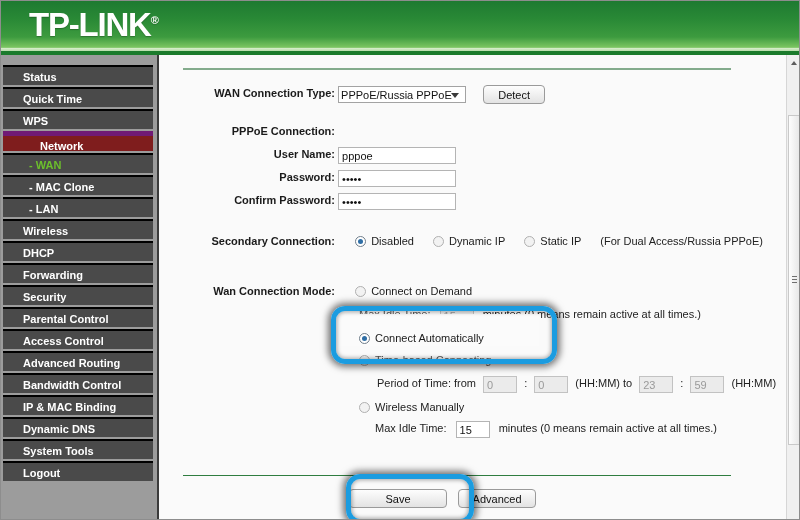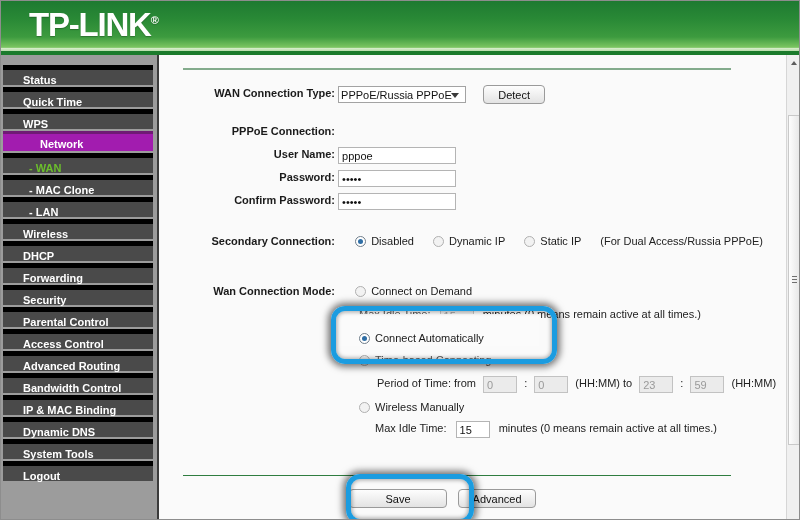--- a/index.html
+++ b/index.html
@@ -61,28 +61,28 @@
   }
   .menu-item{
     position:relative;
     height:20px;line-height:20px;
     margin:0 4px 2px 2px;
     background:#4a4a4a;
     color:#ffffff;
     font-weight:bold;font-size:11px;
     padding-left:20px;
     box-sizing:border-box;
-    border-top:5px solid #000000;
+    border-top:2px solid #000000;
     white-space:nowrap;
     cursor:pointer;
   }
   .menu-item.active{
-    background:#a21caf;
+    background:#7f1d1d;
     color:#ffffff;
-    border-top:3px solid #701a75;
+    border-top:5px solid #701a75;
     padding-left:37px;
   }
   .menu-item.sub{
     padding-left:26px;
     font-weight:bold;
     background:#4a4a4a;
   }
   .menu-item.sub.sel{color:#6cbf2c;}
   
   #content{

